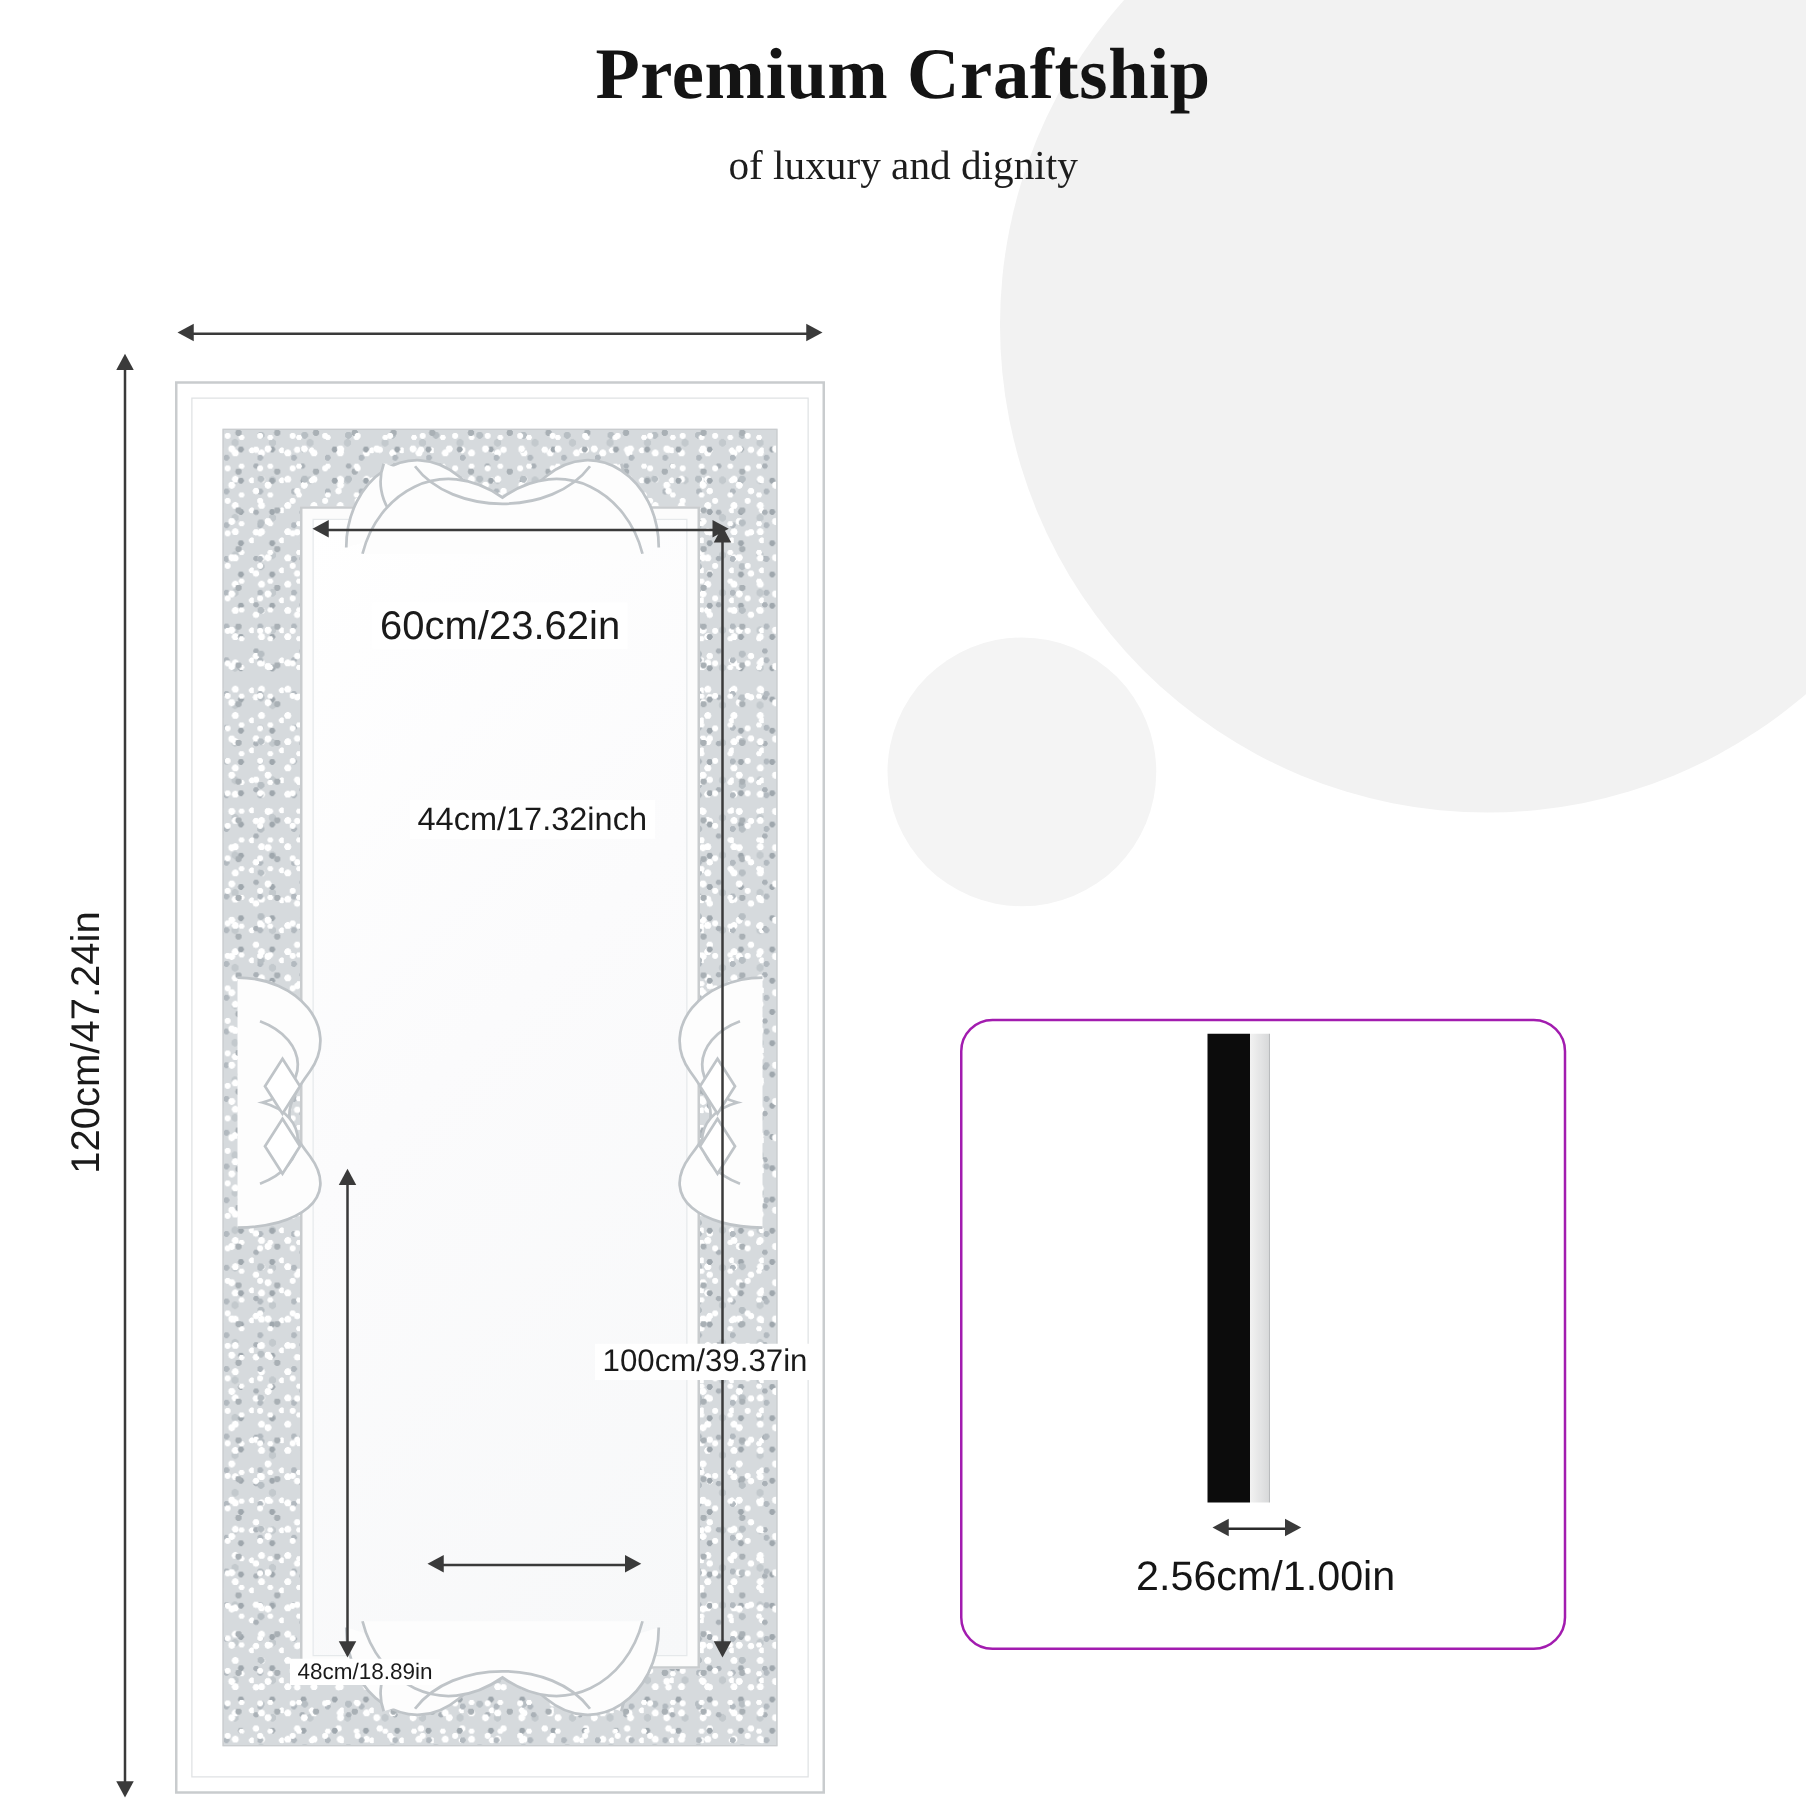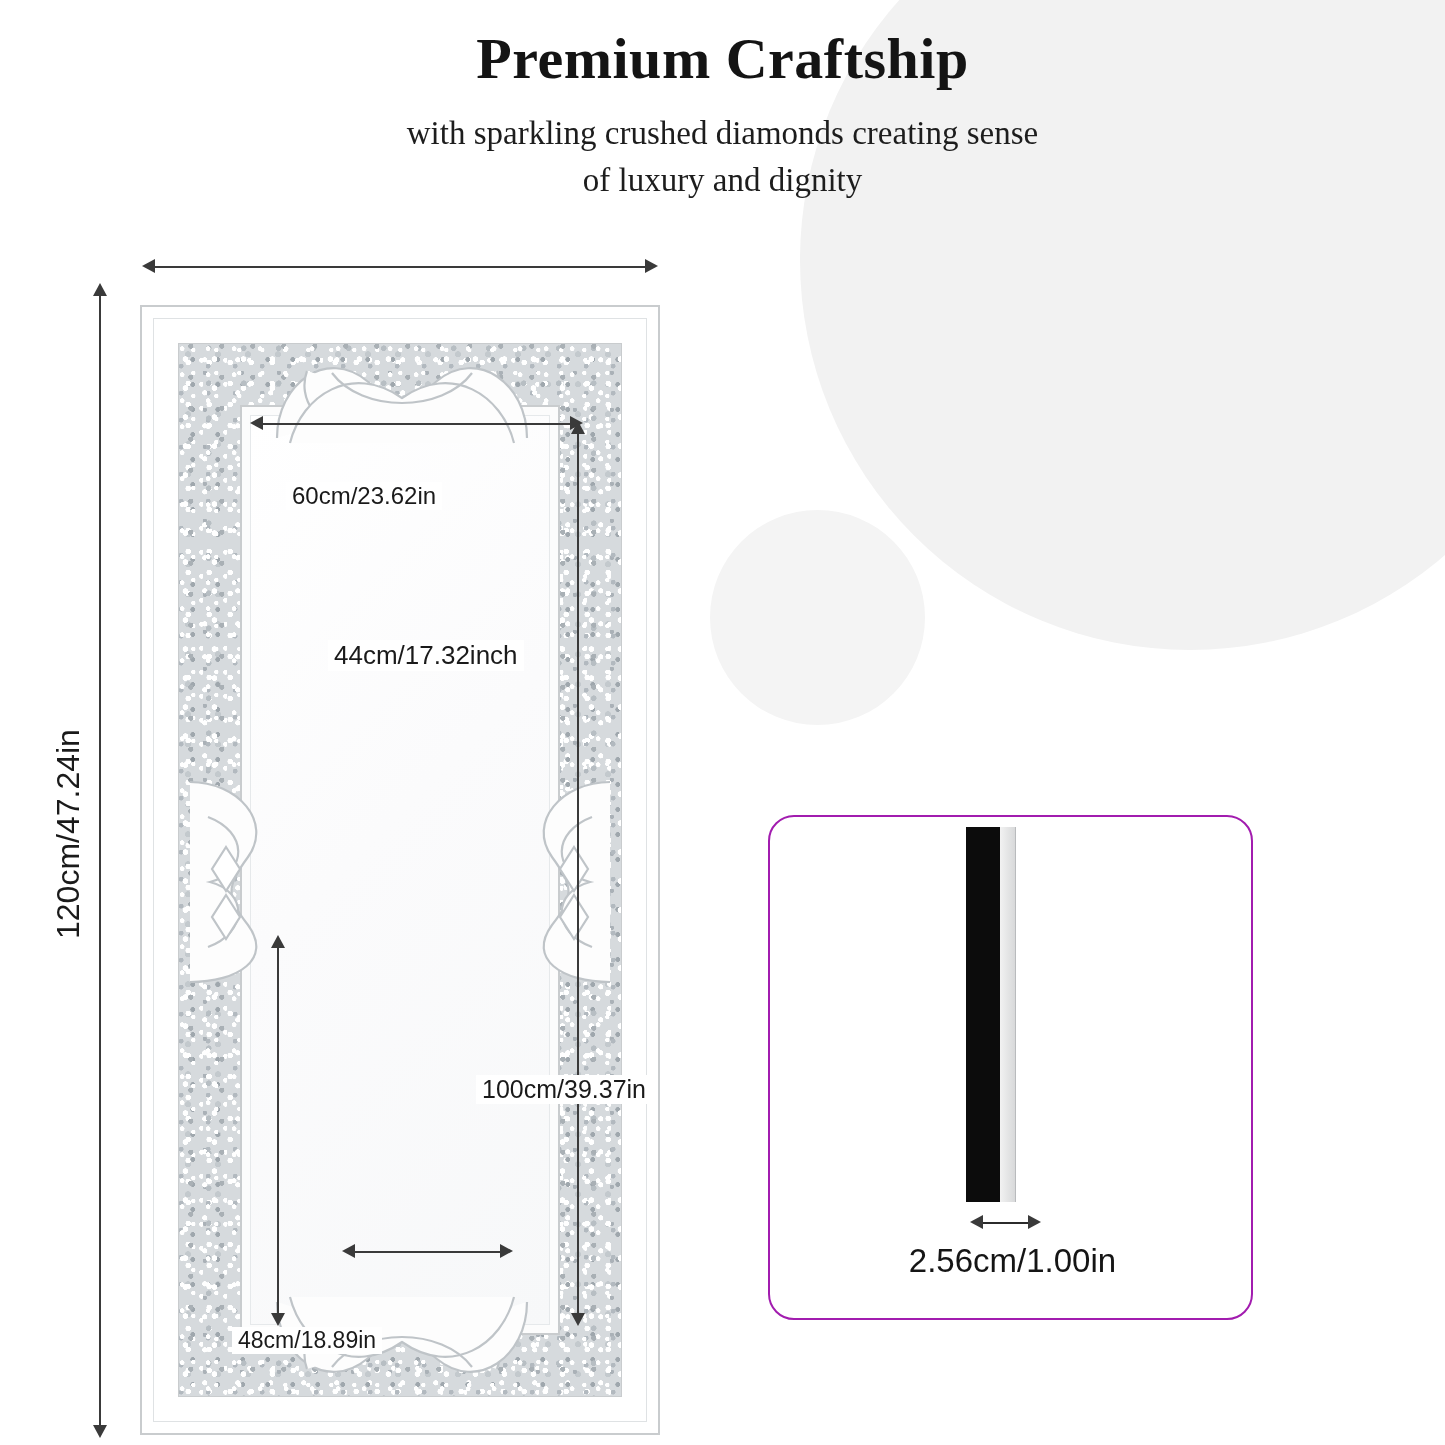--- a/index.html
+++ b/index.html
@@ -164,25 +164,25 @@
   .arrow-down   { border-left: 7px solid transparent; border-right: 7px solid transparent; border-top: 13px solid #3a3a3a; }
 
   .dim-label {
     position: absolute;
     font-family: "Liberation Sans", sans-serif;
     color: #1a1a1a;
     background: #ffffff;
     padding: 0 6px;
     white-space: nowrap;
   }
-  .lbl-60    { left: 206px; top: 237px;  font-size: 24px; }
+  .lbl-60    { left: 218px; top: 237px;  font-size: 32px; }
   .lbl-120   { left: -30px; top: 700px;  font-size: 32px; transform: rotate(-90deg); transform-origin: left top; }
   .lbl-44    { left: 248px; top: 395px;  font-size: 26px; }
   .lbl-100   { left: 396px; top: 830px;  font-size: 25px; }
-  .lbl-48    { left: 152px; top: 1082px; font-size: 23px; }
+  .lbl-48    { left: 152px; top: 1082px; font-size: 18px; }
 
   
   #profile-panel {
     position: absolute;
     left: 768px;
     top: 815px;
     width: 485px;
     height: 505px;
     border: 2px solid #a21caf;
     border-radius: 26px;
@@ -231,21 +231,20 @@
 </style>
 </head>
 <body>
 
 <div class="bg-circle-large"></div>
 <div class="bg-circle-small"></div>
 
 <div class="header">
   <div class="title">Premium Craftship</div>
   <div class="subtitle">
-    <div>with sparkling crushed diamonds creating sense</div>
     <div>of luxury and dignity</div>
   </div>
 </div>
 
 <div id="mirror-figure">
 
   <div class="mirror-outer">
     <div class="mirror-bevel"></div>
     <div class="diamond-band"></div>
     <div class="mirror-plate">

